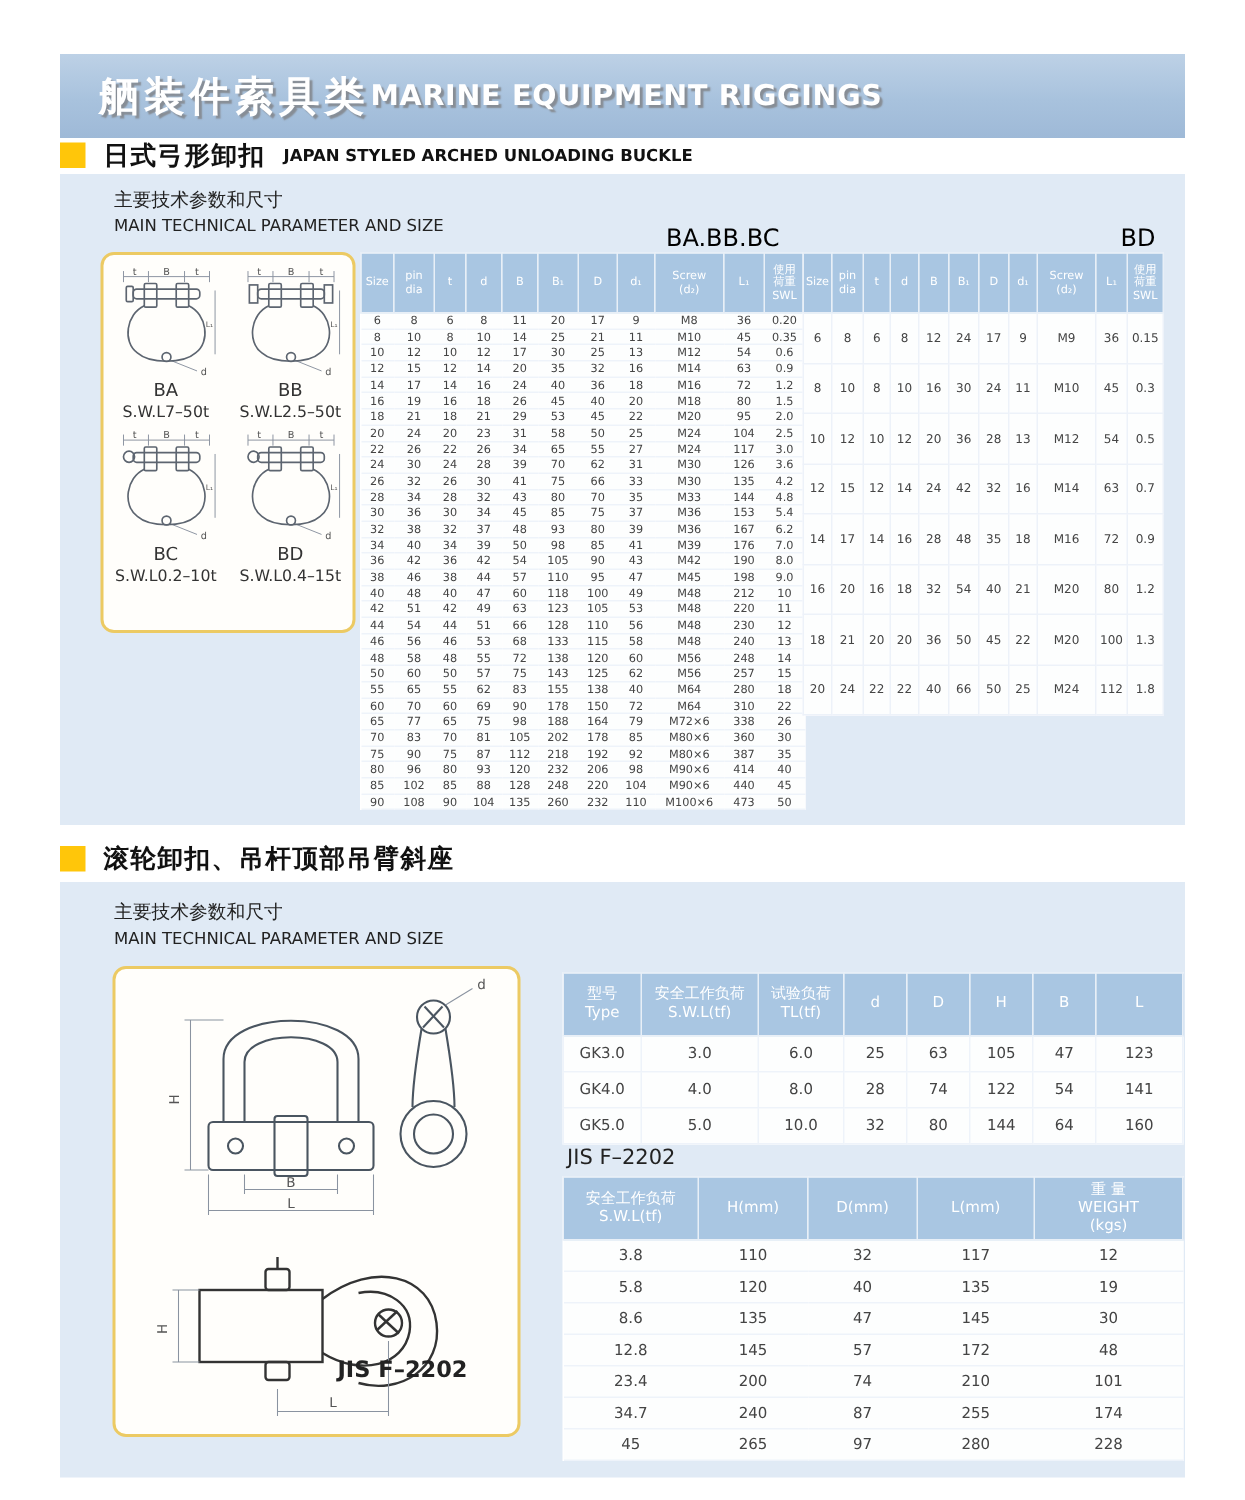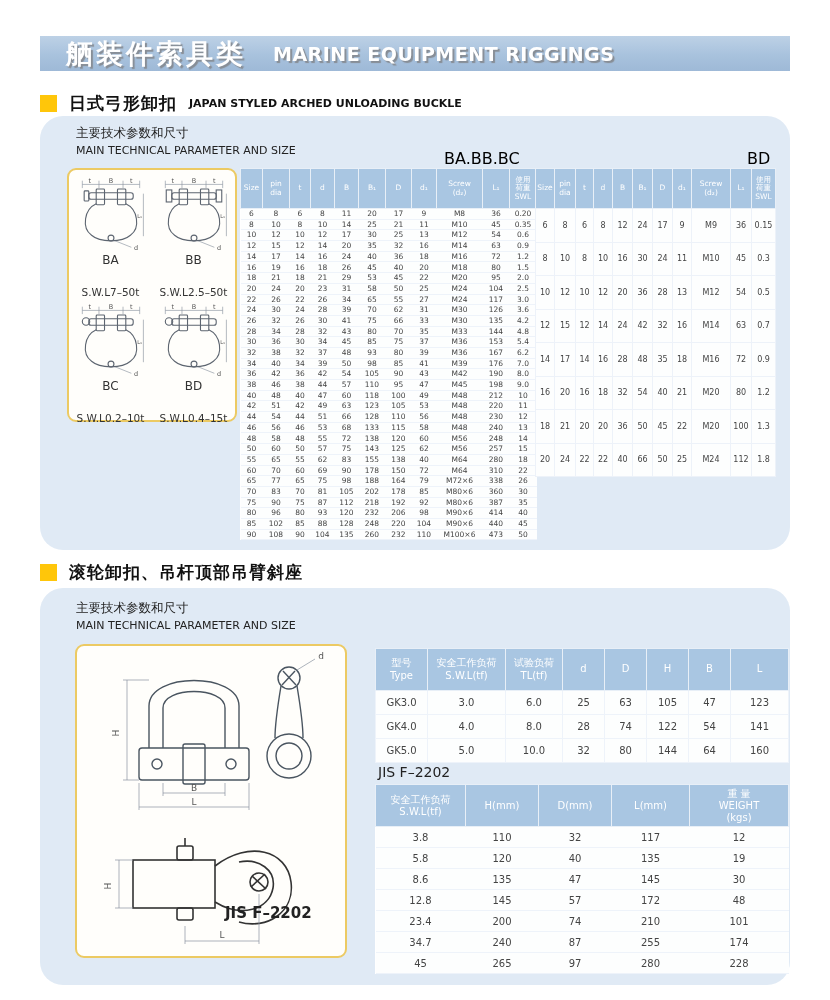--- a/index.html
+++ b/index.html
@@ -1,56 +1,56 @@
 <!DOCTYPE html>
 <html><head>
 <meta charset="utf-8">
 <style>
   * { margin:0; padding:0; box-sizing:border-box; }
   html,body { width:830px; height:1000px; background:#fff;
     font-family:"DejaVu Sans","Liberation Sans",sans-serif; }
   #page { position:relative; width:830px; height:1000px; background:#fff; overflow:hidden; }
 
   
-  .banner { position:absolute; left:40px; top:36px; width:750px; height:35px;
+  .banner { position:absolute; left:40px; top:36px; width:750px; height:56px;
     background:linear-gradient(180deg,#bdd1e6 0%,#a8c2dd 55%,#9eb9d7 100%);
-    display:flex; align-items:center; padding-left:26px; gap:27px; }
+    display:flex; align-items:center; padding-left:26px; gap:1px; }
   .banner .zh { font-size:27px; font-weight:bold; color:#fff; letter-spacing:3px;
     text-shadow:2px 2px 1px #878d95; white-space:nowrap; }
   .banner .en { font-size:19px; font-weight:bold; color:#fff; letter-spacing:.5px;
     text-shadow:2px 2px 1px #878d95; white-space:nowrap; }
 
   
   .sec-head { position:absolute; left:40px; display:flex; align-items:center; gap:12px; white-space:nowrap; }
   .bullet { width:17px; height:17px; background:#ffc60a; flex:0 0 auto; }
   .sec-head .zh { font-size:17px; font-weight:bold; color:#111; letter-spacing:1px; }
   .sec-head .en { font-size:11px; font-weight:bold; color:#111; }
   #sec1-head { top:92px; }
   #sec2-head { top:561px; }
   #sec2-head .en { font-size:10.5px; }
 
   
-  .panel { position:absolute; left:40px; width:750px; background:#e0eaf5;border-radius:23px; }
+  .panel { position:absolute; left:40px; width:750px; background:#e0eaf5; }
   #panel1 { top:116px; height:434px; }
   #panel2 { top:588px; height:397px; }
   .param { position:absolute; left:36px; }
   .param .zh { font-size:12.5px; color:#222; }
   .param .en { font-size:11px; color:#222; margin-top:2px; }
   #param1 { top:9px; } #param2 { top:12px; }
 
   .tcaption { position:absolute; font-size:16px; color:#000000; }
 
   
   .figbox { position:absolute; background:#fffefb; border:2px solid #ecca63; border-radius:9px; }
   #figbox1 { left:27px; top:52px; width:170px; height:254px; padding-top:6px; }
   #figbox2 { left:35px; top:56px; width:272px; height:314px; }
   .figgrid { display:grid; grid-template-columns:1fr 1fr; row-gap:4px; }
   .figcell { text-align:center; }
   .figcode { font-size:12px; color:#333; margin-top:1px; }
-  .figswl  { font-size:10.5px; color:#333; margin-top:19px; white-space:nowrap; }
+  .figswl  { font-size:10.5px; color:#333; margin-top:2px; white-space:nowrap; }
   .shk { width:74px; height:76px; display:block; margin:0 auto; }
   .jis-caption { position:absolute; left:148px; top:258px; font-size:15px; font-weight:bold; color:#222; white-space:nowrap; }
   .jis-label { position:absolute; left:338px; top:176px; font-size:14px; color:#222; }
 
   
   table { border-collapse:collapse; table-layout:fixed; position:absolute; background:#fff; }
   th { background:#a9c6e2; color:#fff; font-weight:normal; text-align:center; vertical-align:middle;
     white-space:pre-line; border:1px solid #e8eff7; }
   td { background:#fdfefe; color:#444; text-align:center; vertical-align:middle; }
 

